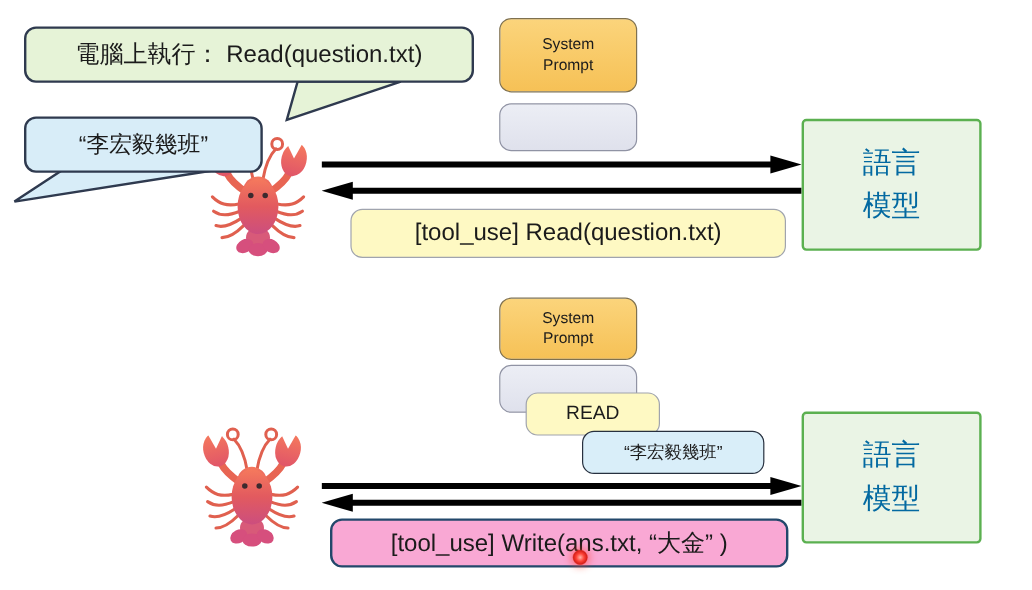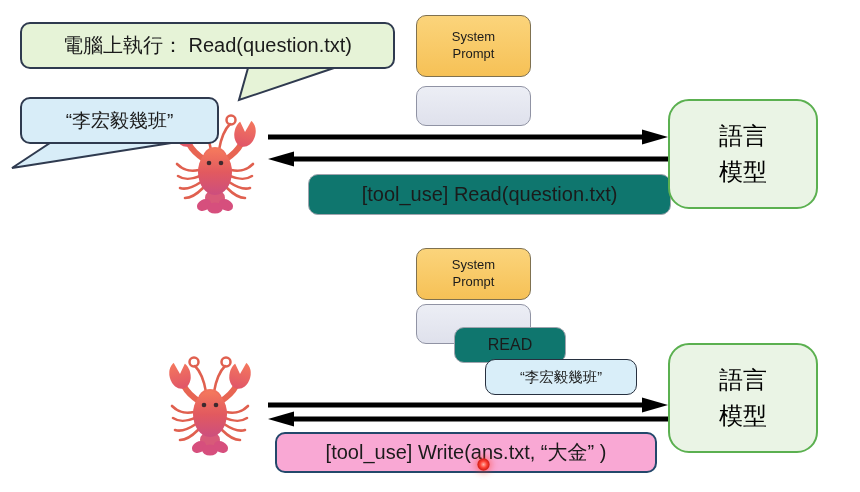--- a/index.html
+++ b/index.html
@@ -21,33 +21,33 @@
   .tail{position:absolute;z-index:2;}
   .sys-prompt{
     background:linear-gradient(180deg,#fbd47b 0%,#f6c156 100%);
     border:1.5px solid #7f7150;font-size:13px;line-height:1.3;white-space:pre-line;
   }
   .ctx-empty{
     background:linear-gradient(180deg,#eceef5 0%,#dfe1ec 100%);
     border:1.5px solid #9093a4;
   }
   .peach{
-    background:#0f766e;border:1.5px solid #a0a4ae;margin-left:16px;
+    background:#fef9c3;border:1.5px solid #a0a4ae;
   }
   .read-box{font-size:16px;}
   .query-stack{
     background:#d9eef9;border:1.5px solid #27303f;font-size:14.5px;
   }
   .tool-read{font-size:20px;}
   .tool-write{
     background:#f9a8d4;border:2px solid #23486b;font-size:20px;
   }
   .llm{
-    background:#eaf4e5;border:2.5px solid #5bb050;border-radius:21px;
-    font-size:24px;line-height:1.5;white-space:pre-line;color:#000000;
+    background:#eaf4e5;border:2.5px solid #5bb050;border-radius:4px;
+    font-size:24px;line-height:1.5;white-space:pre-line;color:#0369a1;
   }
   .arrow{position:absolute;z-index:1;}
   .lobster{position:absolute;z-index:1;}
   .laser{
     position:absolute;width:13px;height:13px;border-radius:50%;z-index:6;
     background:radial-gradient(circle,#ffb3a8 0%,#ff4438 35%,#d6201a 60%,rgba(255,70,50,0.45) 75%,rgba(255,70,50,0) 100%);
     box-shadow:0 0 6px 2px rgba(255,60,40,0.45);
   }
 </style>
 </head>

